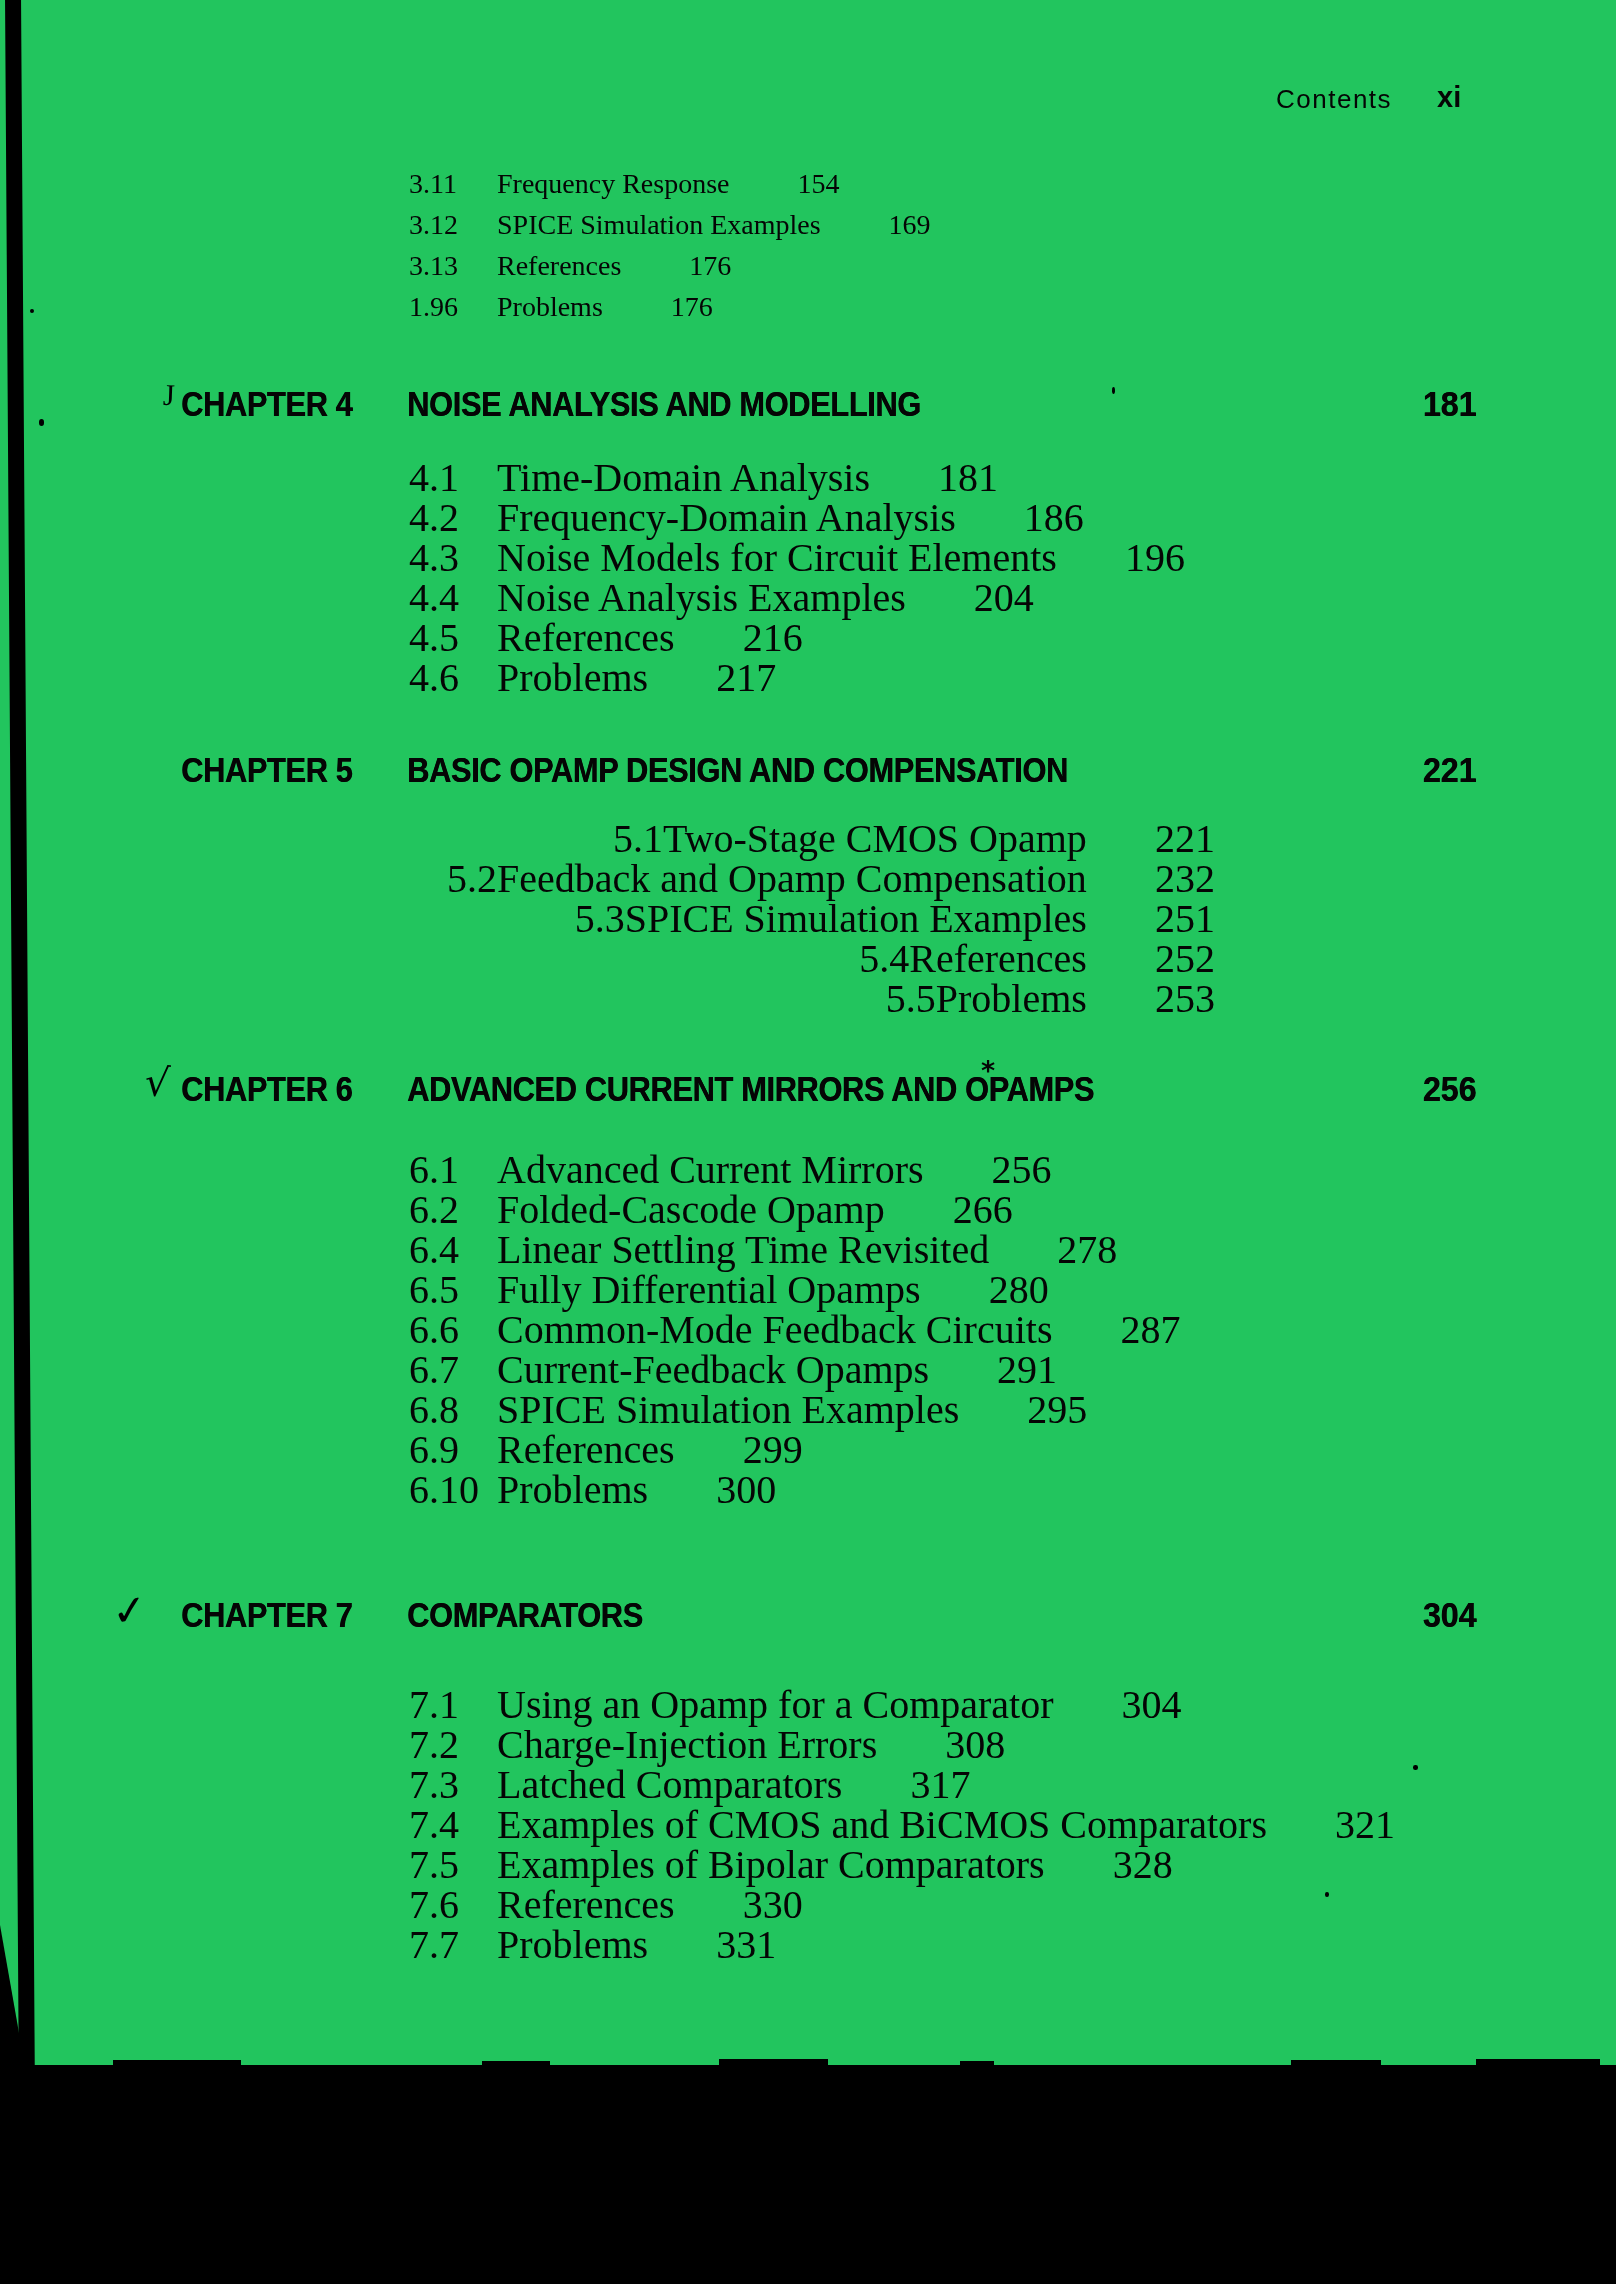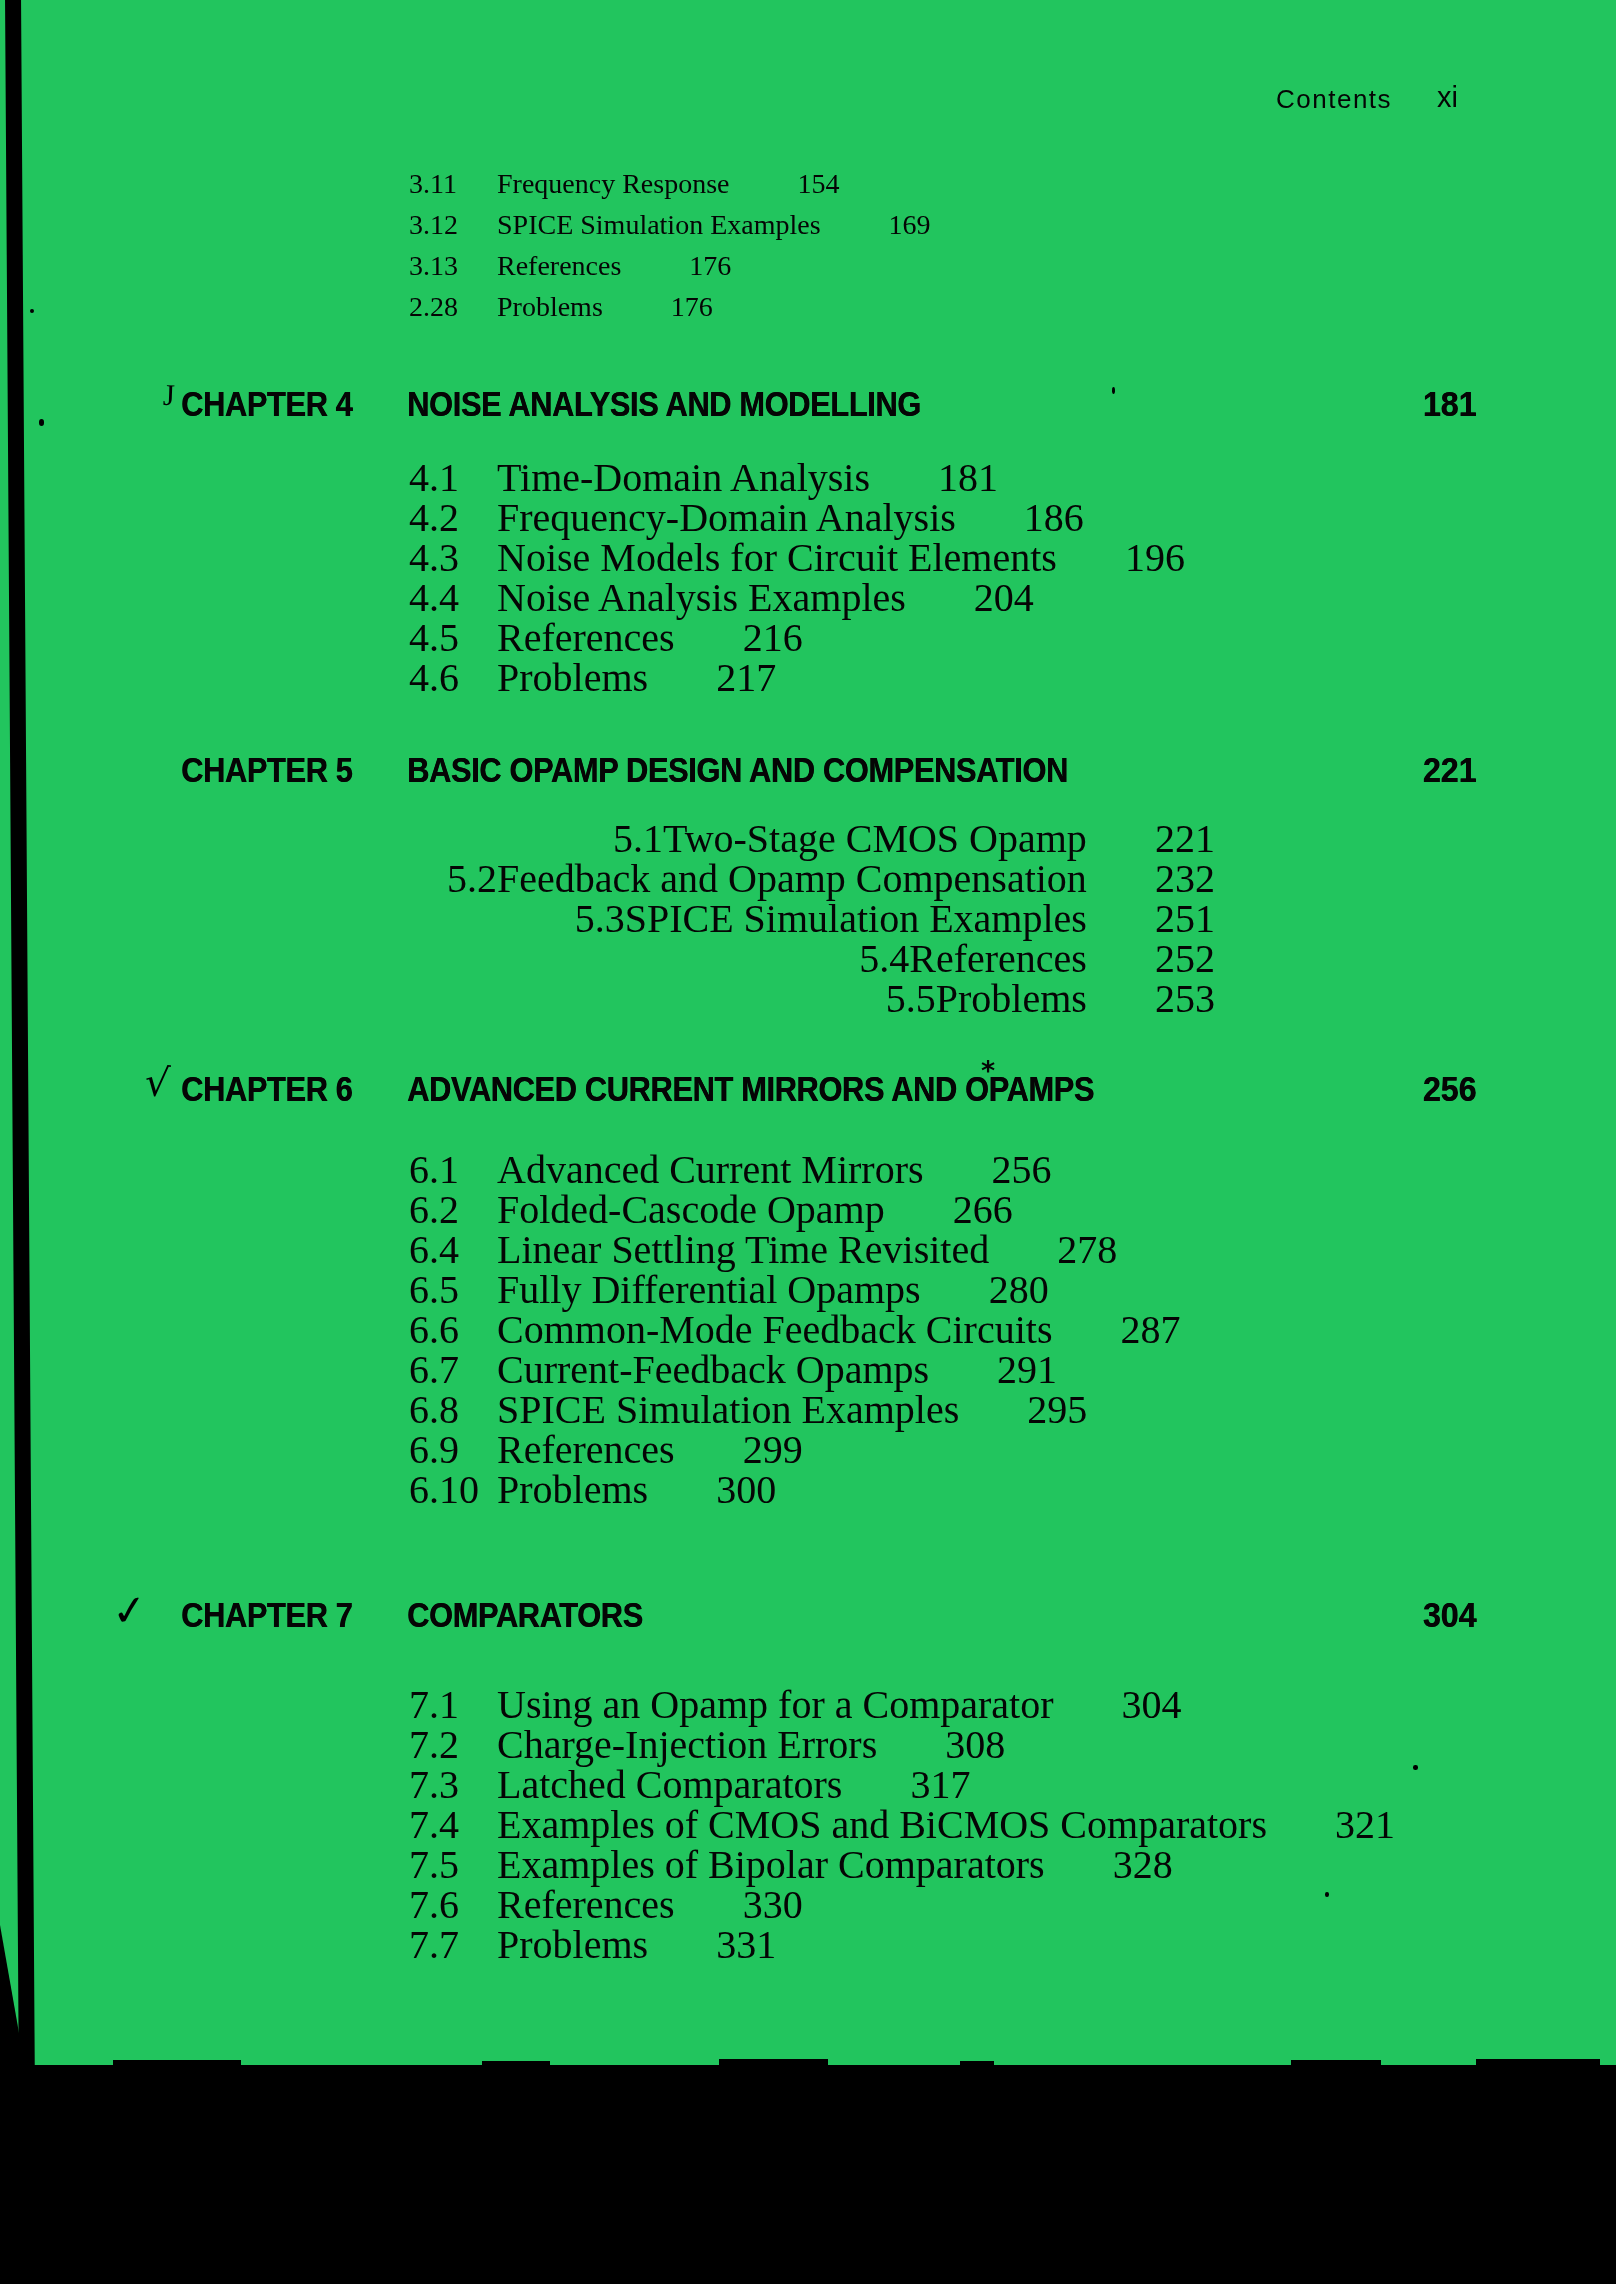--- a/index.html
+++ b/index.html
@@ -37,21 +37,21 @@
   .speck.s5{left:1325px;top:1892px; width:3.8px; height:4.5px;}
 
   
   .running-header span{position:absolute; white-space:nowrap;}
   .running-title{
     left:1276px; top:84px; font-family:"Liberation Sans",sans-serif;
     font-size:26px; letter-spacing:1.5px;
   }
   .folio{
     left:1437px; top:81px; font-family:"Liberation Sans",sans-serif;
-    font-size:29px; font-weight:normal;
+    font-size:29px; font-weight:bold;
   }
 
   
   .lead-list{
     position:absolute; left:409px; top:163px;
     font-size:28px; line-height:41px; white-space:nowrap;
   }
   .toc-row{white-space:nowrap;}
   .toc-row .num{display:inline-block; min-width:88px;}
   .toc-row .pg{margin-left:68px;}
@@ -122,21 +122,21 @@
 
   <div class="toc-row">
     <span class="num">3.12</span><span class="title">SPICE Simulation Examples</span><span class="pg">169</span>
   </div>
 
   <div class="toc-row">
     <span class="num">3.13</span><span class="title">References</span><span class="pg">176</span>
   </div>
 
   <div class="toc-row">
-    <span class="num">2.28</span><span class="title">Problems</span><span class="pg">176</span>
+    <span class="num">1.96</span><span class="title">Problems</span><span class="pg">176</span>
   </div>
 </div>
 
   <div id="chapters">
   <div class="chapter">
     <div class="ch-head">
       <span class="ch-mark">J</span>
       <span class="ch-label">CHAPTER 4</span>
       <span class="ch-title">NOISE ANALYSIS AND MODELLING</span>
 

